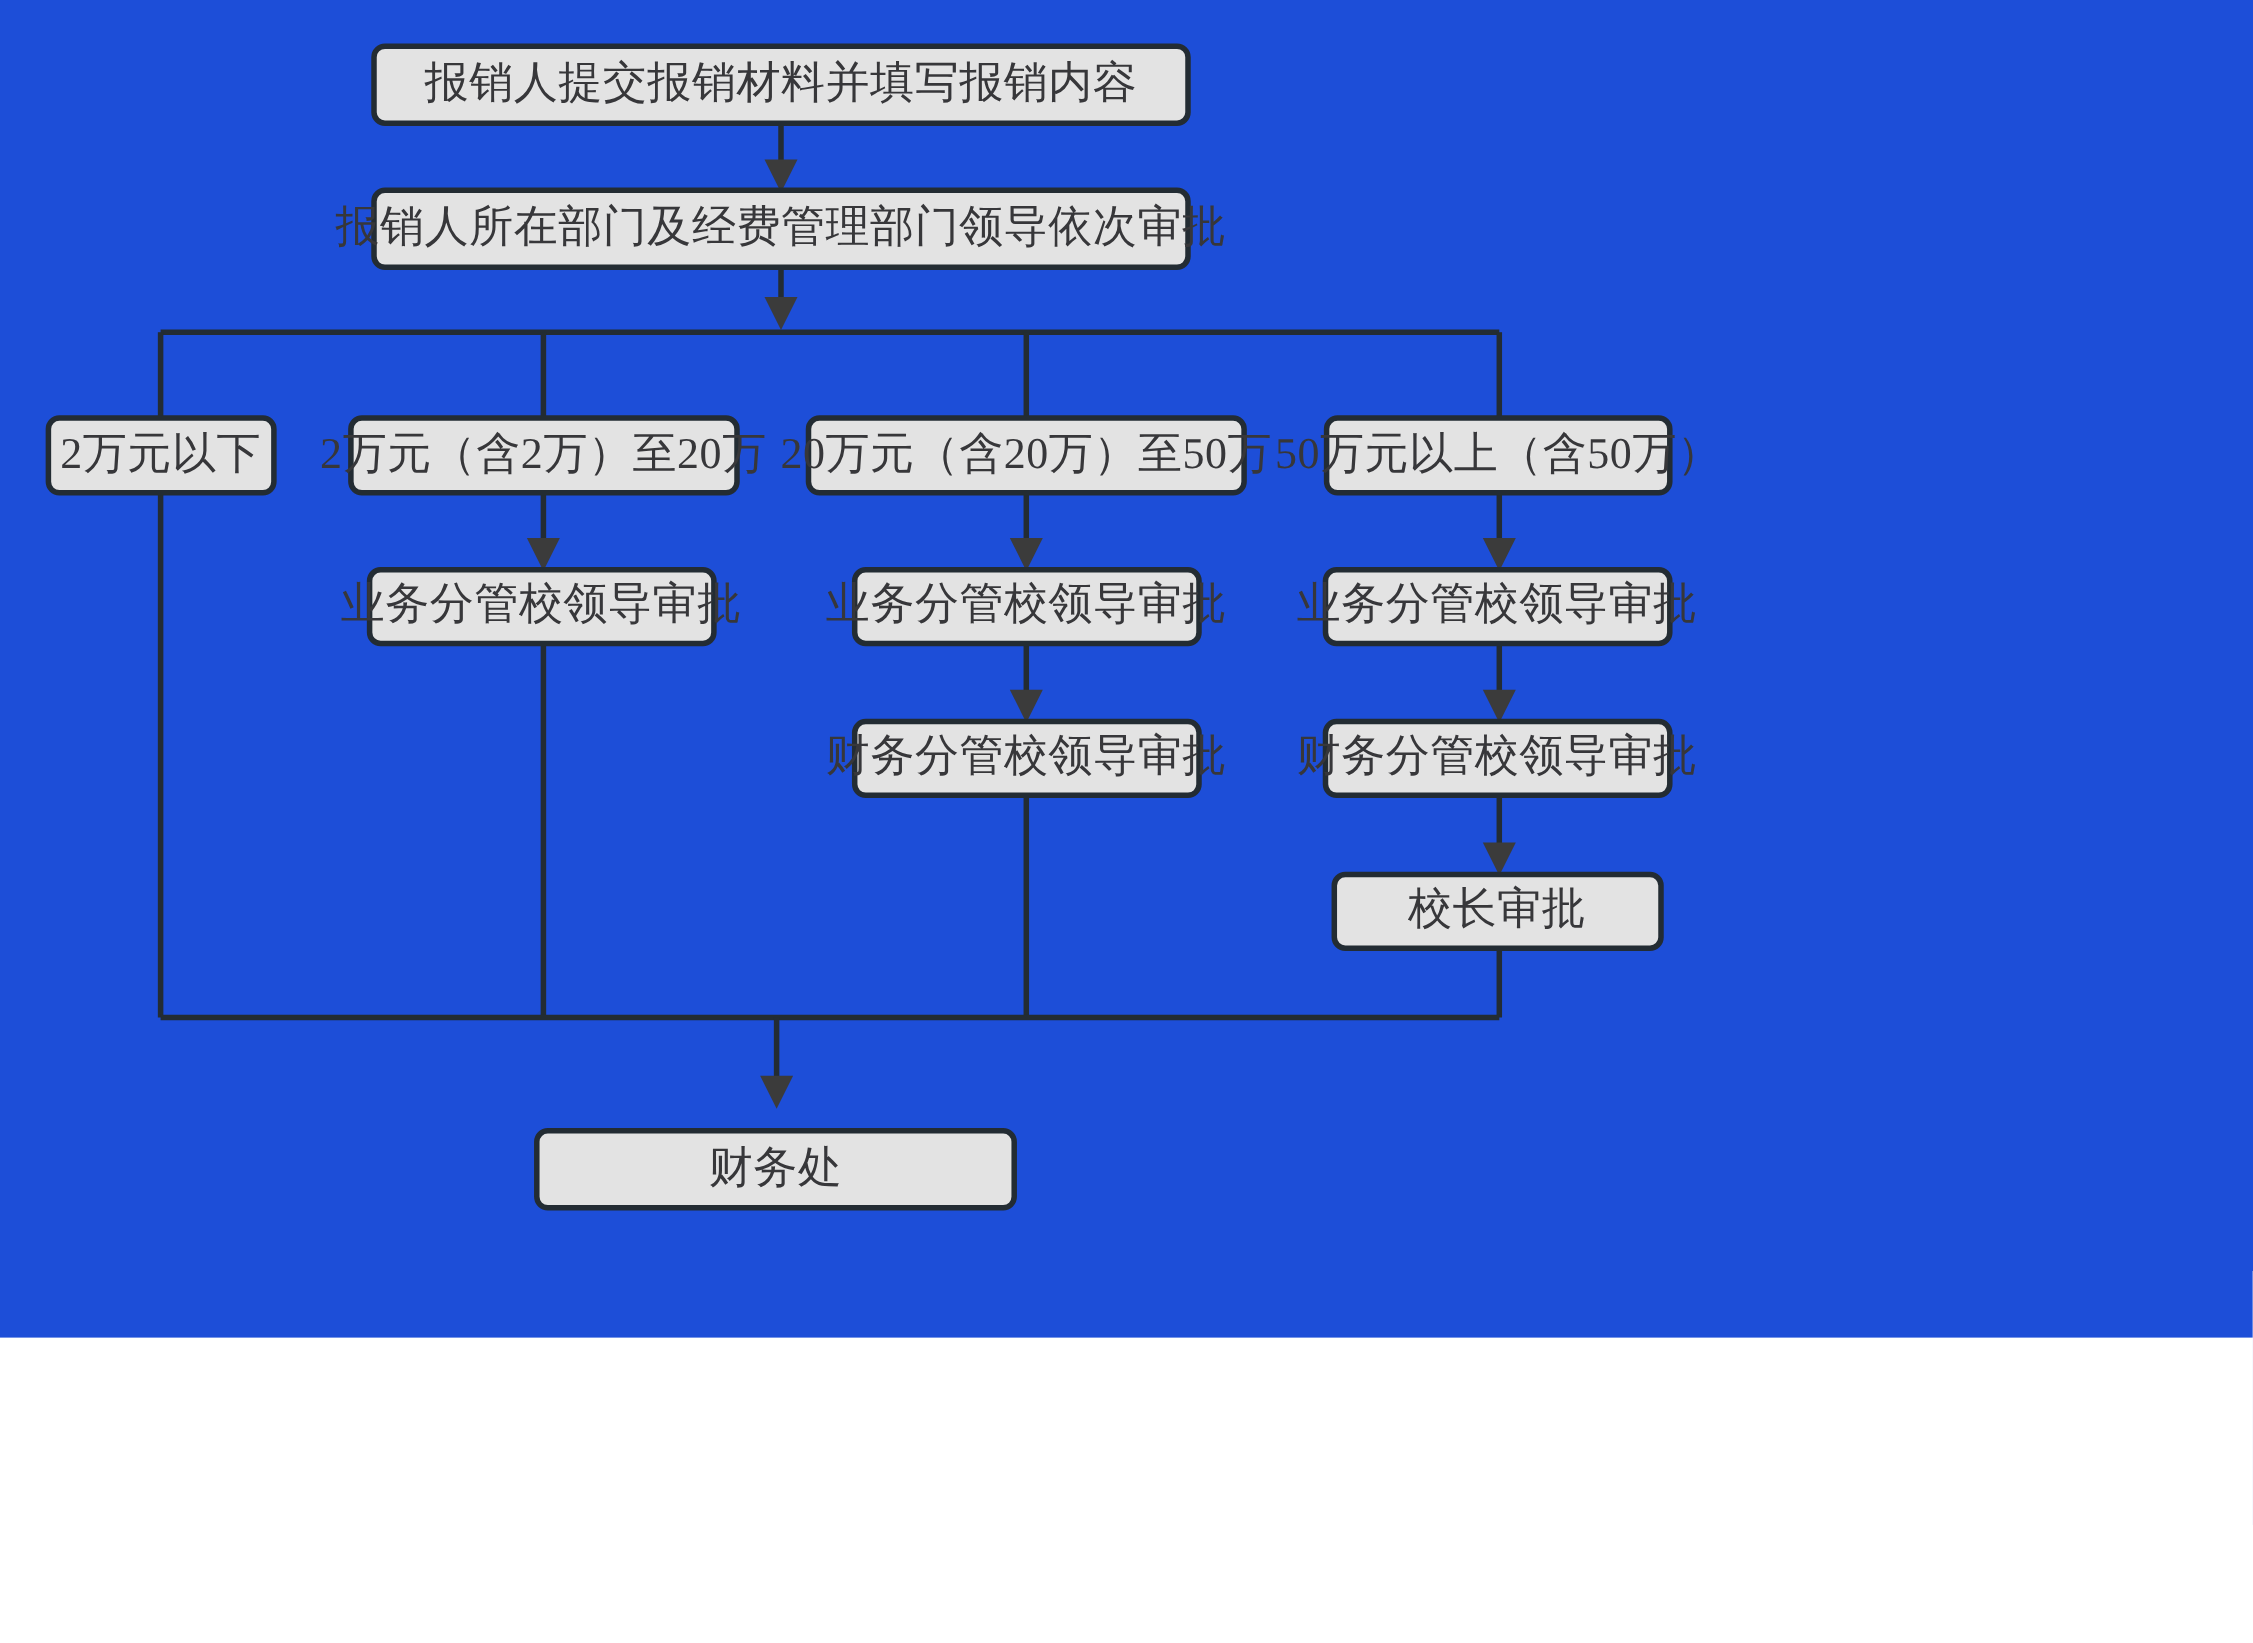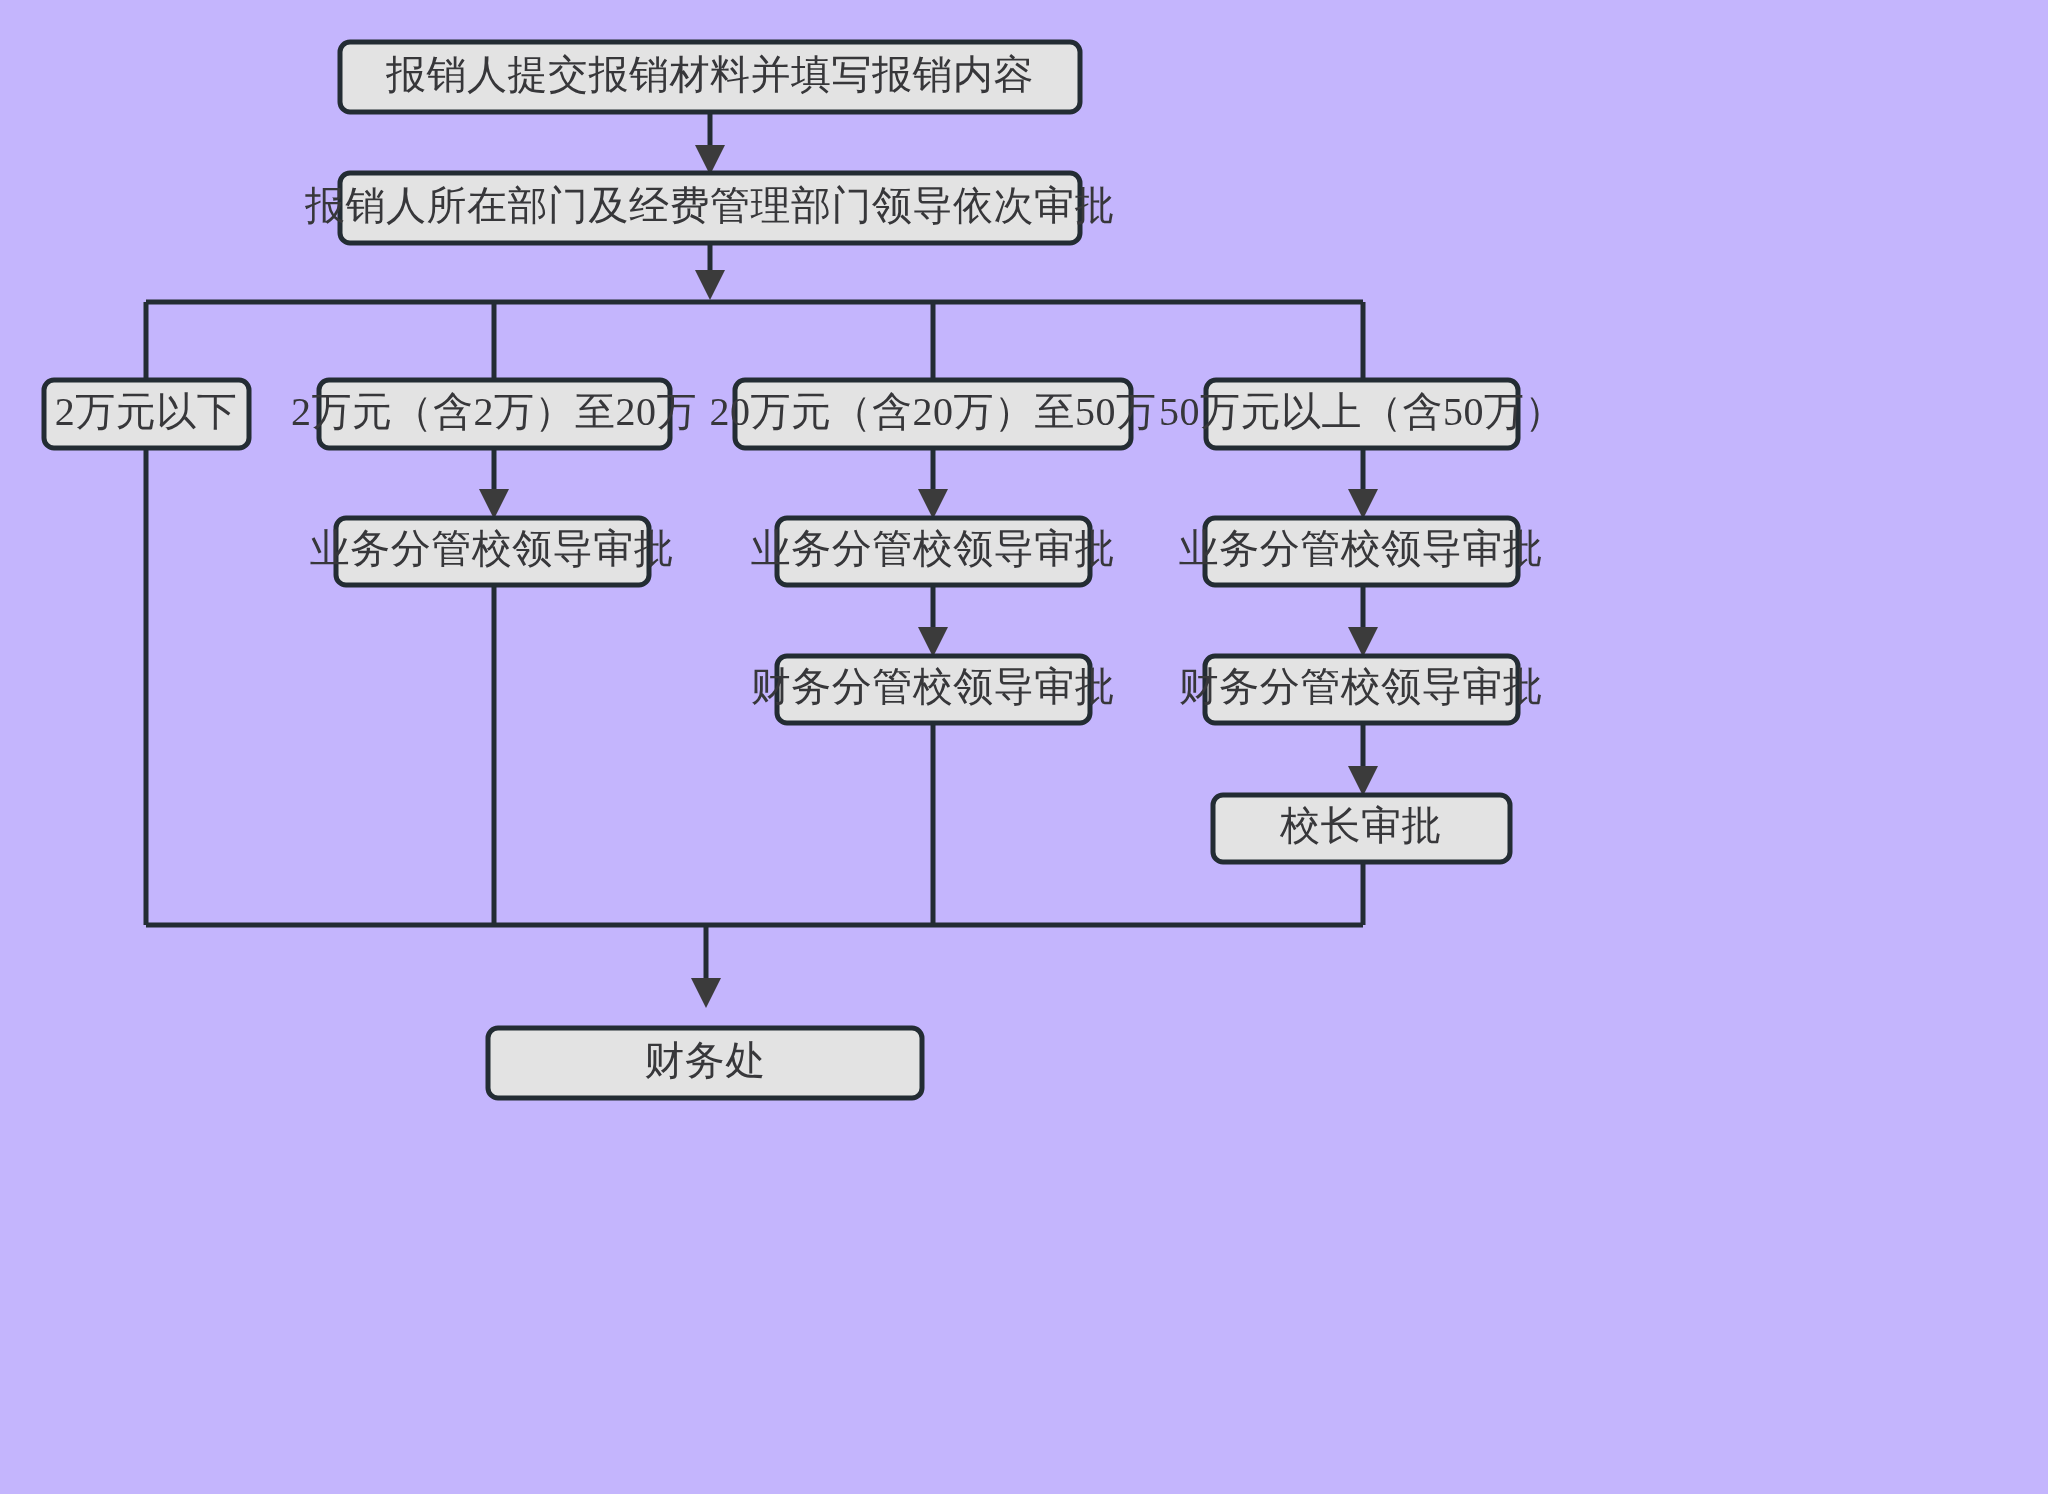--- a/index.html
+++ b/index.html
@@ -9,22 +9,22 @@
   }
   body {
     width: 2048px;
     height: 1494px;
     font-family: "Liberation Serif", "DejaVu Serif", serif;
     overflow: hidden;
   }
   #flowchart-root {
     position: relative;
     width: 2048px;
-    height: 1494px;
-    background: #c4b5fd;
+    height: 1216px;
+    background: #1d4ed8;
   }
   svg.diagram {
     display: block;
     width: 2048px;
     height: 1494px;
   }
   .node-shape {
     fill: #e3e3e3;
     stroke: #232c33;
     stroke-width: 5;

